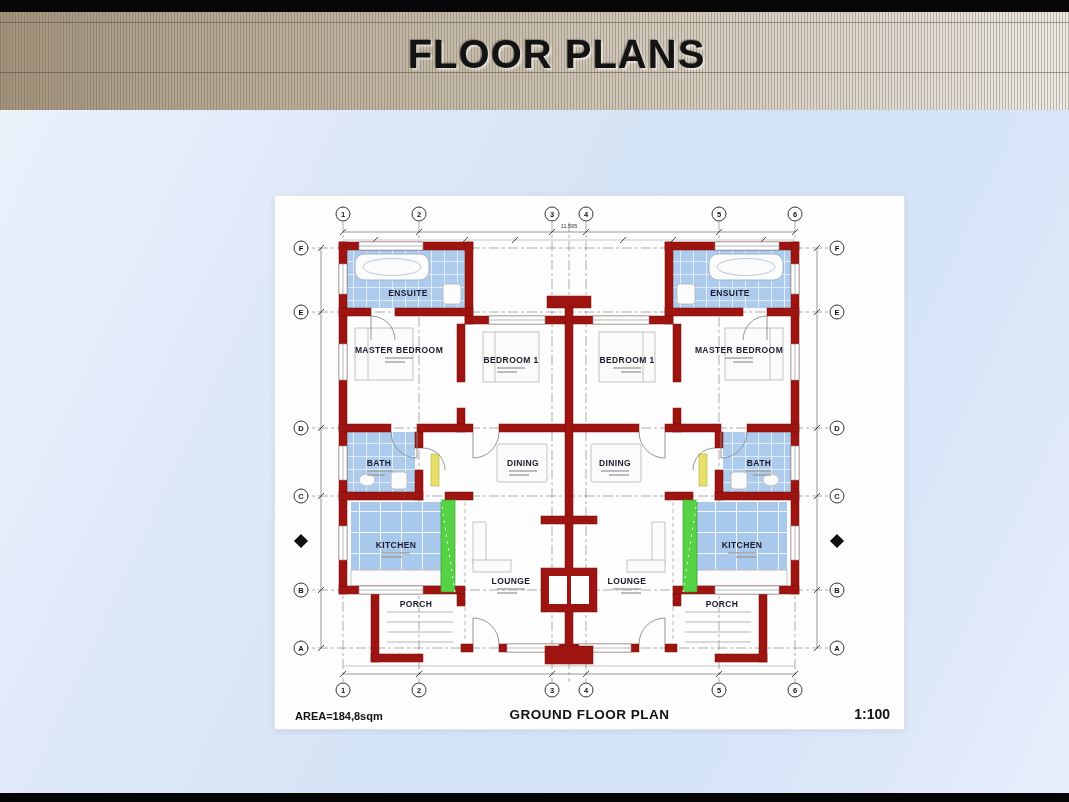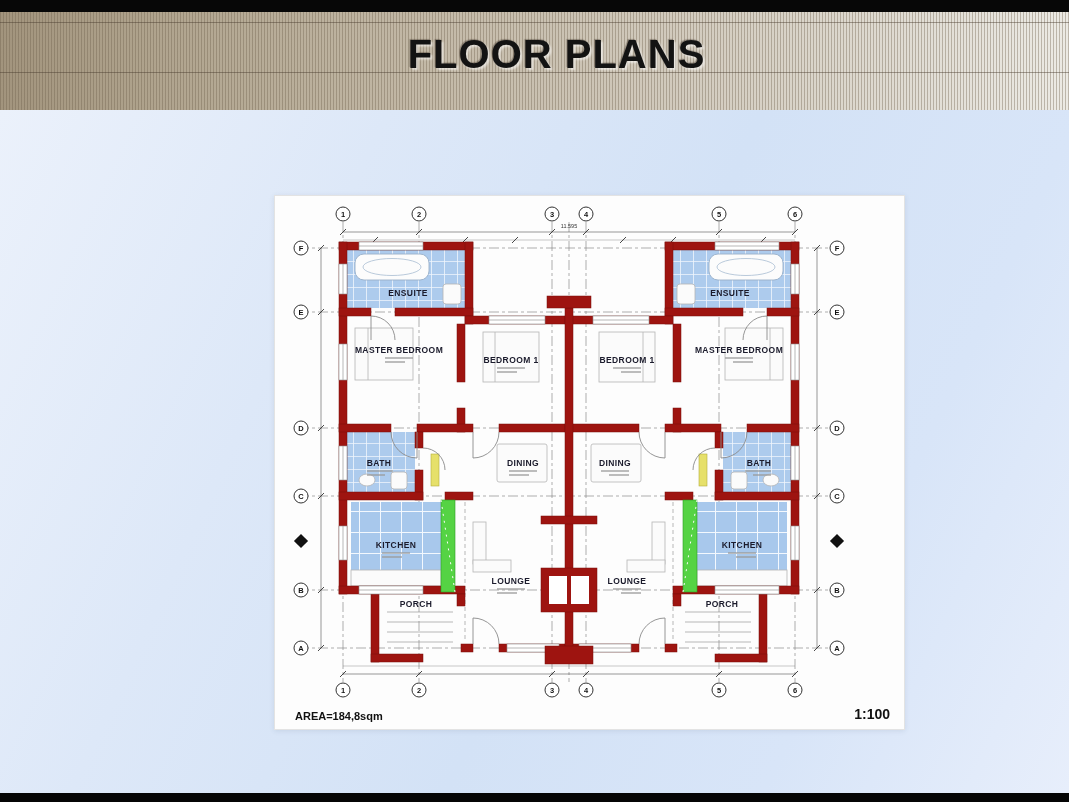--- a/index.html
+++ b/index.html
@@ -357,16 +357,17 @@
     <rect class="sub" x="326" y="274" width="28" height="2"></rect>
         <rect class="sub" x="334" y="278" width="20" height="2"></rect>
     <rect class="sub" x="453" y="356" width="28" height="2"></rect>
         <rect class="sub" x="461" y="360" width="20" height="2"></rect>
     <rect class="sub" x="338" y="392" width="28" height="2"></rect>
         <rect class="sub" x="346" y="396" width="20" height="2"></rect>
   </g>
 </svg>
 
   <div class="caption area">AREA=184,8sqm</div>
+  <div class="caption title">GROUND FLOOR PLAN</div>
   <div class="caption scale">1:100</div>
 </div>
 
 <div class="bar-bottom"></div>
 
 </body></html>

